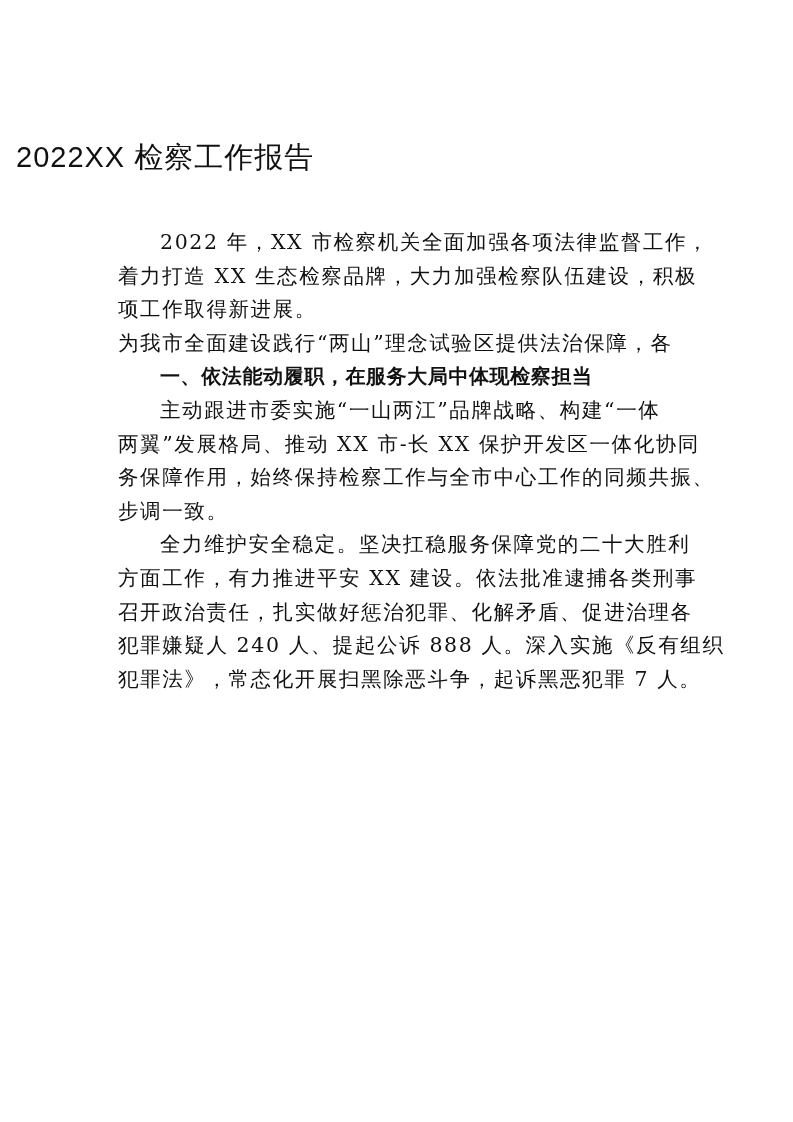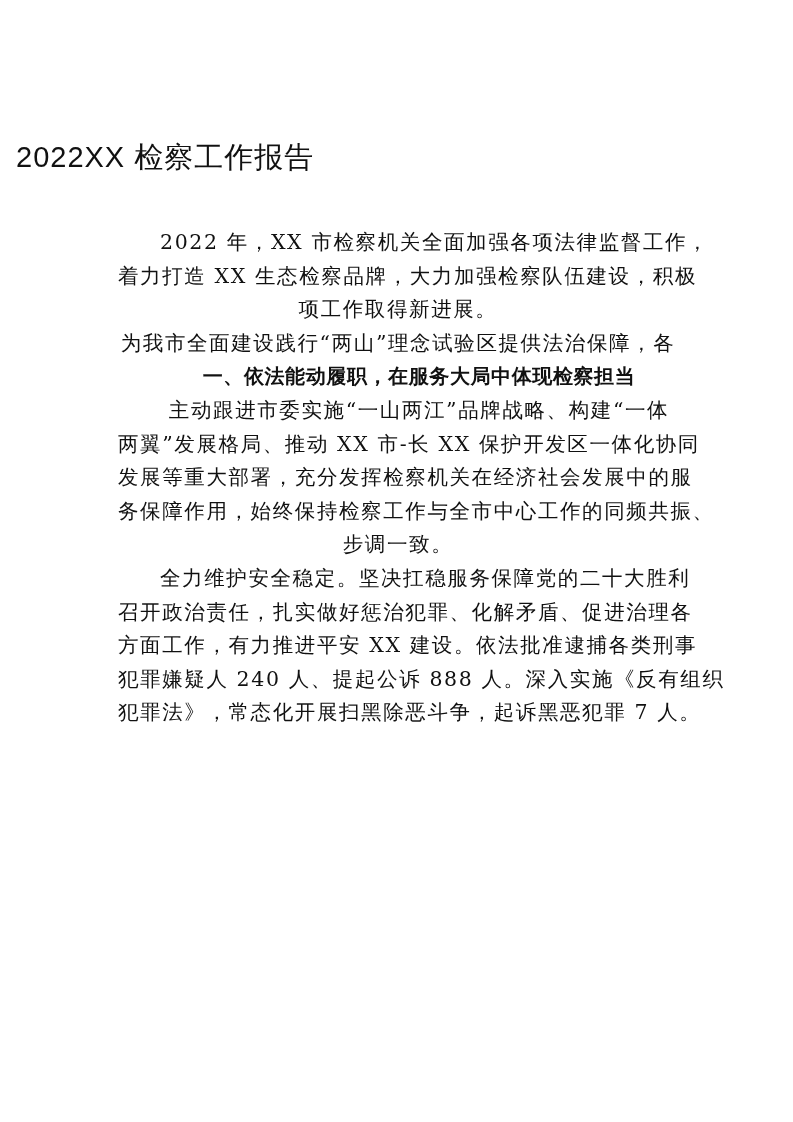--- a/index.html
+++ b/index.html
@@ -3,21 +3,21 @@
 <meta charset="utf-8">
 <style>
   html, body { margin: 0; padding: 0; background: #ffffff; }
   body { width: 793px; height: 1122px; position: relative; overflow: hidden;
          font-family: "DejaVu Serif", "Liberation Serif", serif; color: #111; }
   .page { position: absolute; left: 0; top: 0; width: 793px; height: 1122px; }
   .title { position: absolute; top: 138px; left: 16px; width: 793px; text-align: left;
            font-size: 29px; letter-spacing: 1px; font-family: Liberation Sans, sans-serif; }
   .body { position: absolute; left: 118px; top: 226px; width: 560px; }
   .line { height: 33.6px; line-height: 33.6px; font-size: 20.5px; white-space: nowrap;
-          letter-spacing: 1.6px; text-align: center; }
+          letter-spacing: 1.6px; }
   .indent { padding-left: 42px; }
   .heading { font-family: "DejaVu Sans", "Liberation Sans", sans-serif; font-weight: bold;
              font-size: 20px; letter-spacing: 0.6px; }
 </style>
 </head>
 <body>
 
 <div class="page">
   <div class="title">2022XX 检察工作报告</div>
 
@@ -30,27 +30,26 @@
       <div class="line">为我市全面建设践行“两山”理念试验区提供法治保障，各</div>
     </div>
 
     <div>
       <div class="line indent heading">一、依法能动履职，在服务大局中体现检察担当</div>
     </div>
 
     <div>
       <div class="line indent">主动跟进市委实施“一山两江”品牌战略、构建“一体</div>
       <div class="line">两翼”发展格局、推动 XX 市-长 XX 保护开发区一体化协同</div>
-      <div class="line">发展等重大部署，充分发挥检察机关在经济社会发展中的服</div>
       <div class="line">务保障作用，始终保持检察工作与全市中心工作的同频共振、</div>
       <div class="line">步调一致。</div>
     </div>
 
     <div>
       <div class="line indent">全力维护安全稳定。坚决扛稳服务保障党的二十大胜利</div>
+      <div class="line">方面工作，有力推进平安 XX 建设。依法批准逮捕各类刑事</div>
       <div class="line">召开政治责任，扎实做好惩治犯罪、化解矛盾、促进治理各</div>
-      <div class="line">方面工作，有力推进平安 XX 建设。依法批准逮捕各类刑事</div>
       <div class="line">犯罪嫌疑人 240 人、提起公诉 888 人。深入实施《反有组织</div>
       <div class="line">犯罪法》，常态化开展扫黑除恶斗争，起诉黑恶犯罪 7 人。</div>
     </div>
 
   </div>
 </div>
 
 </body></html>

